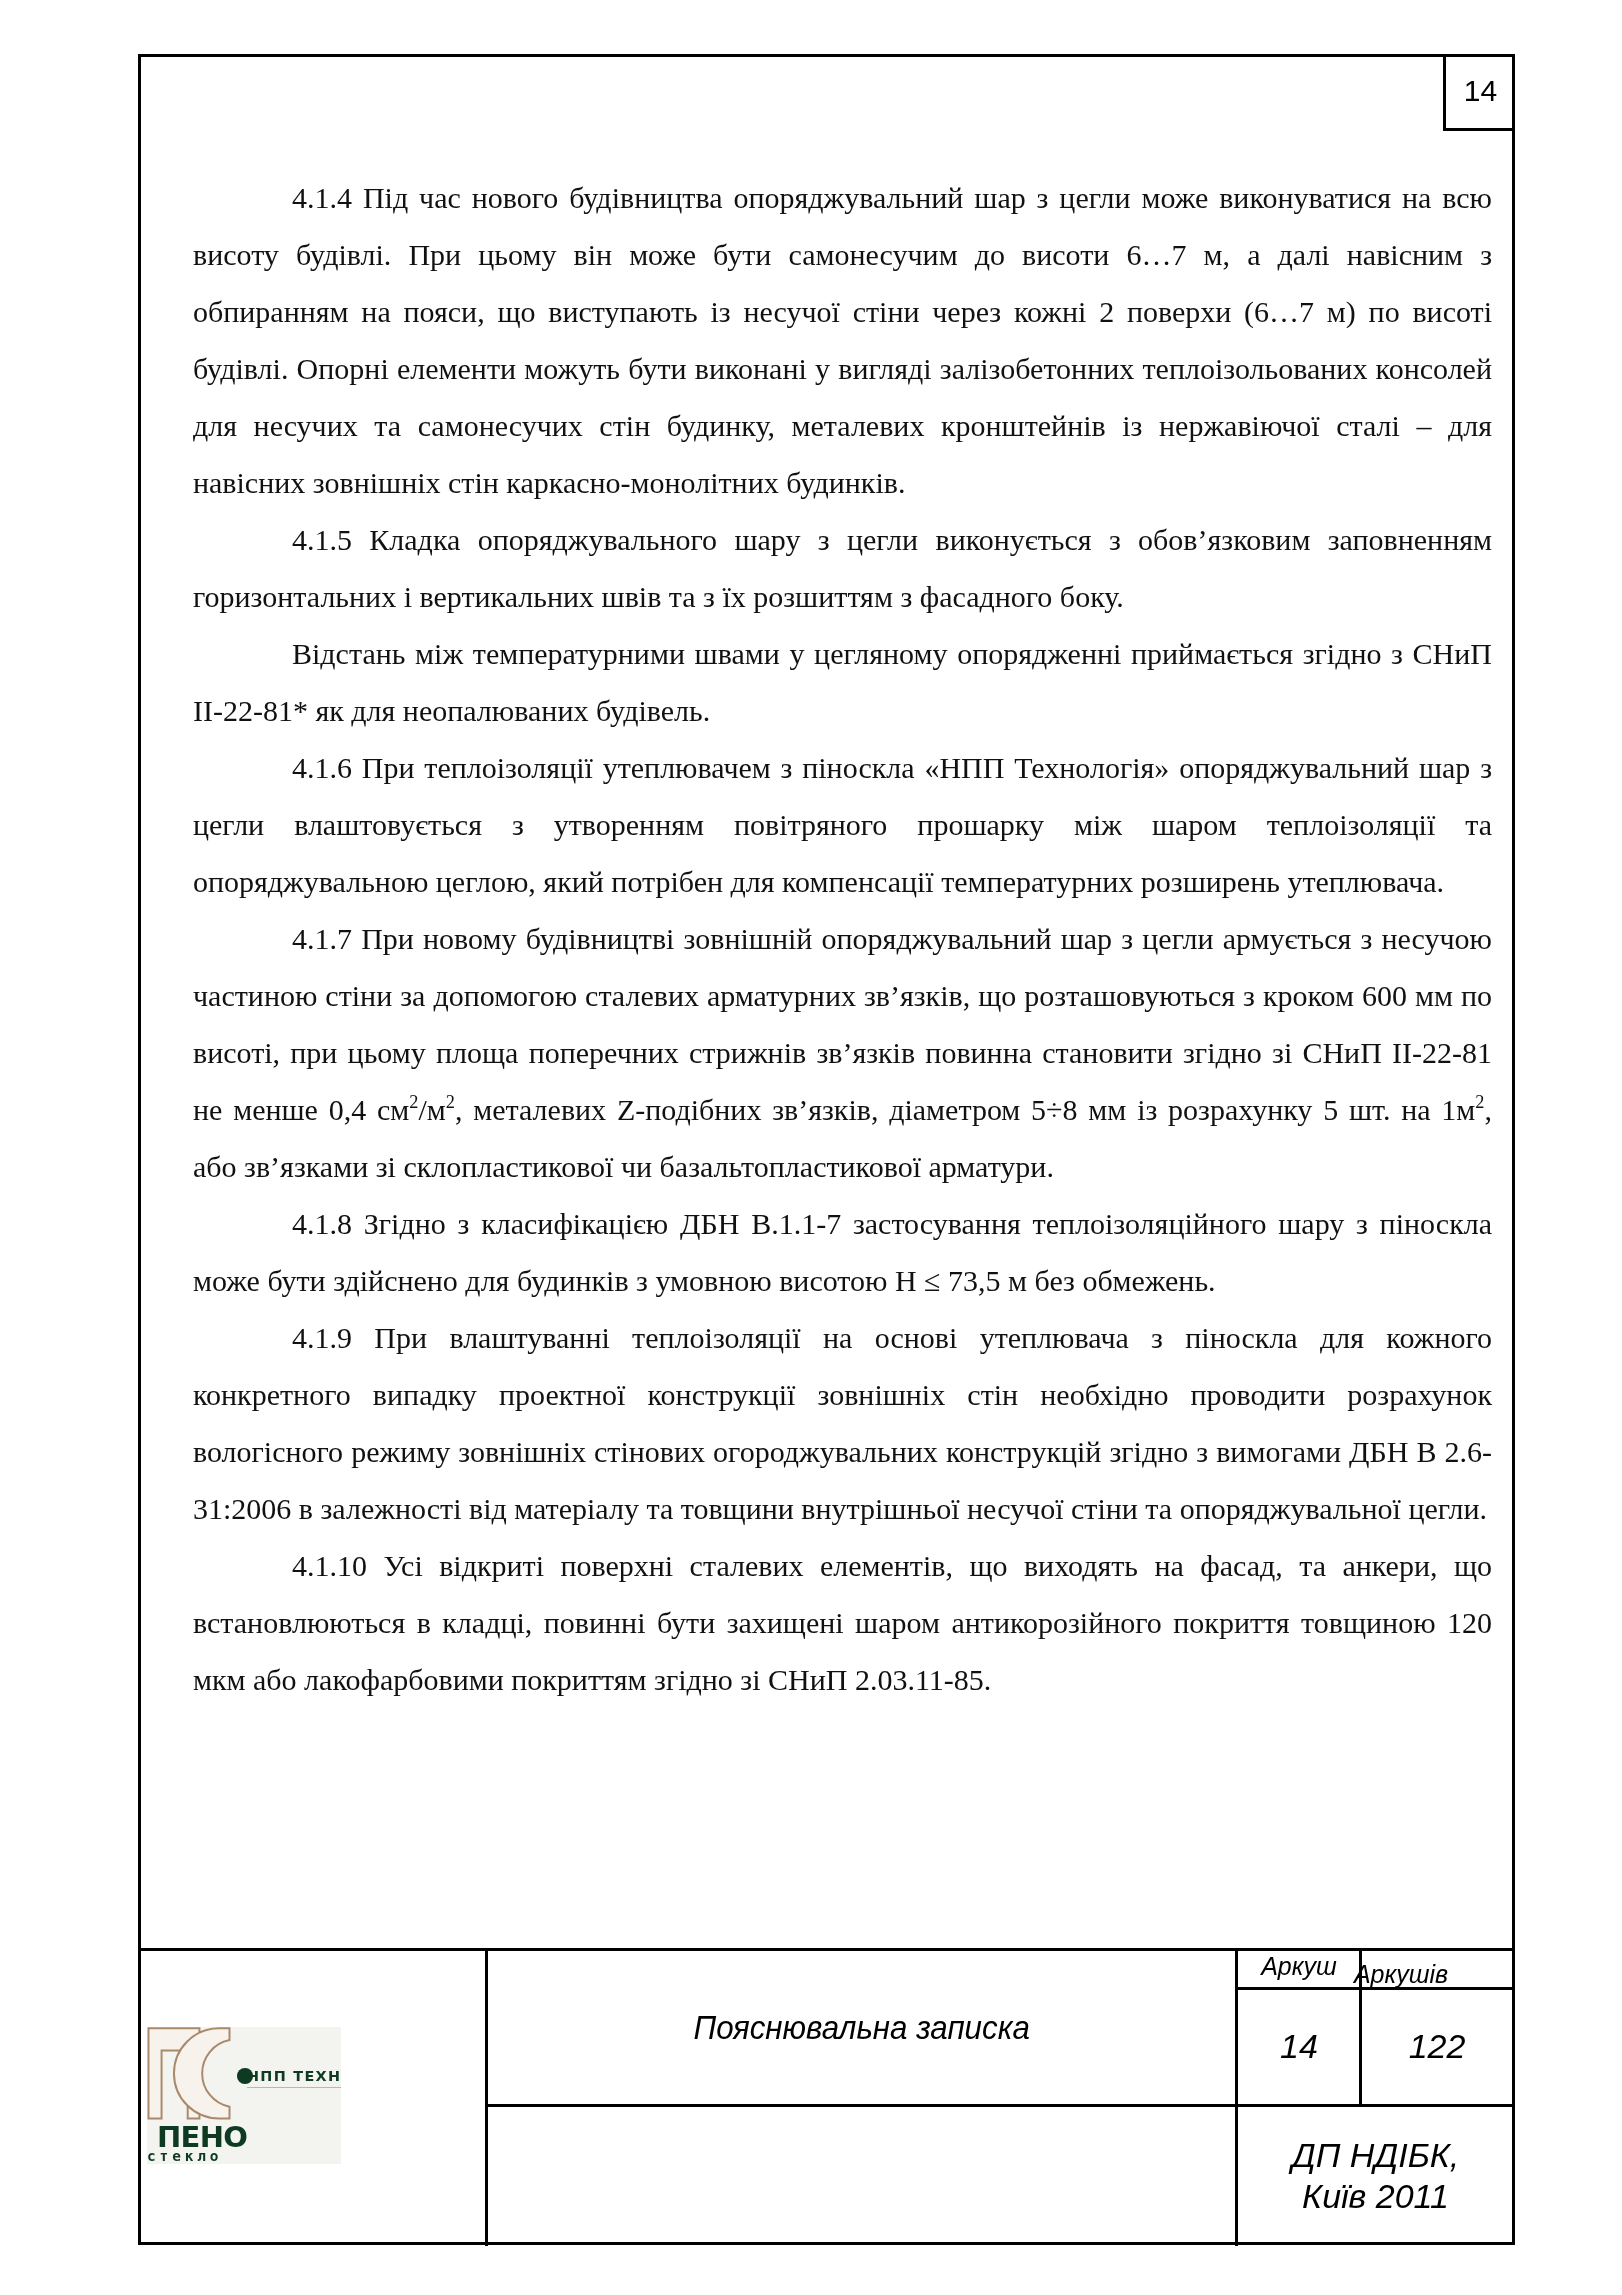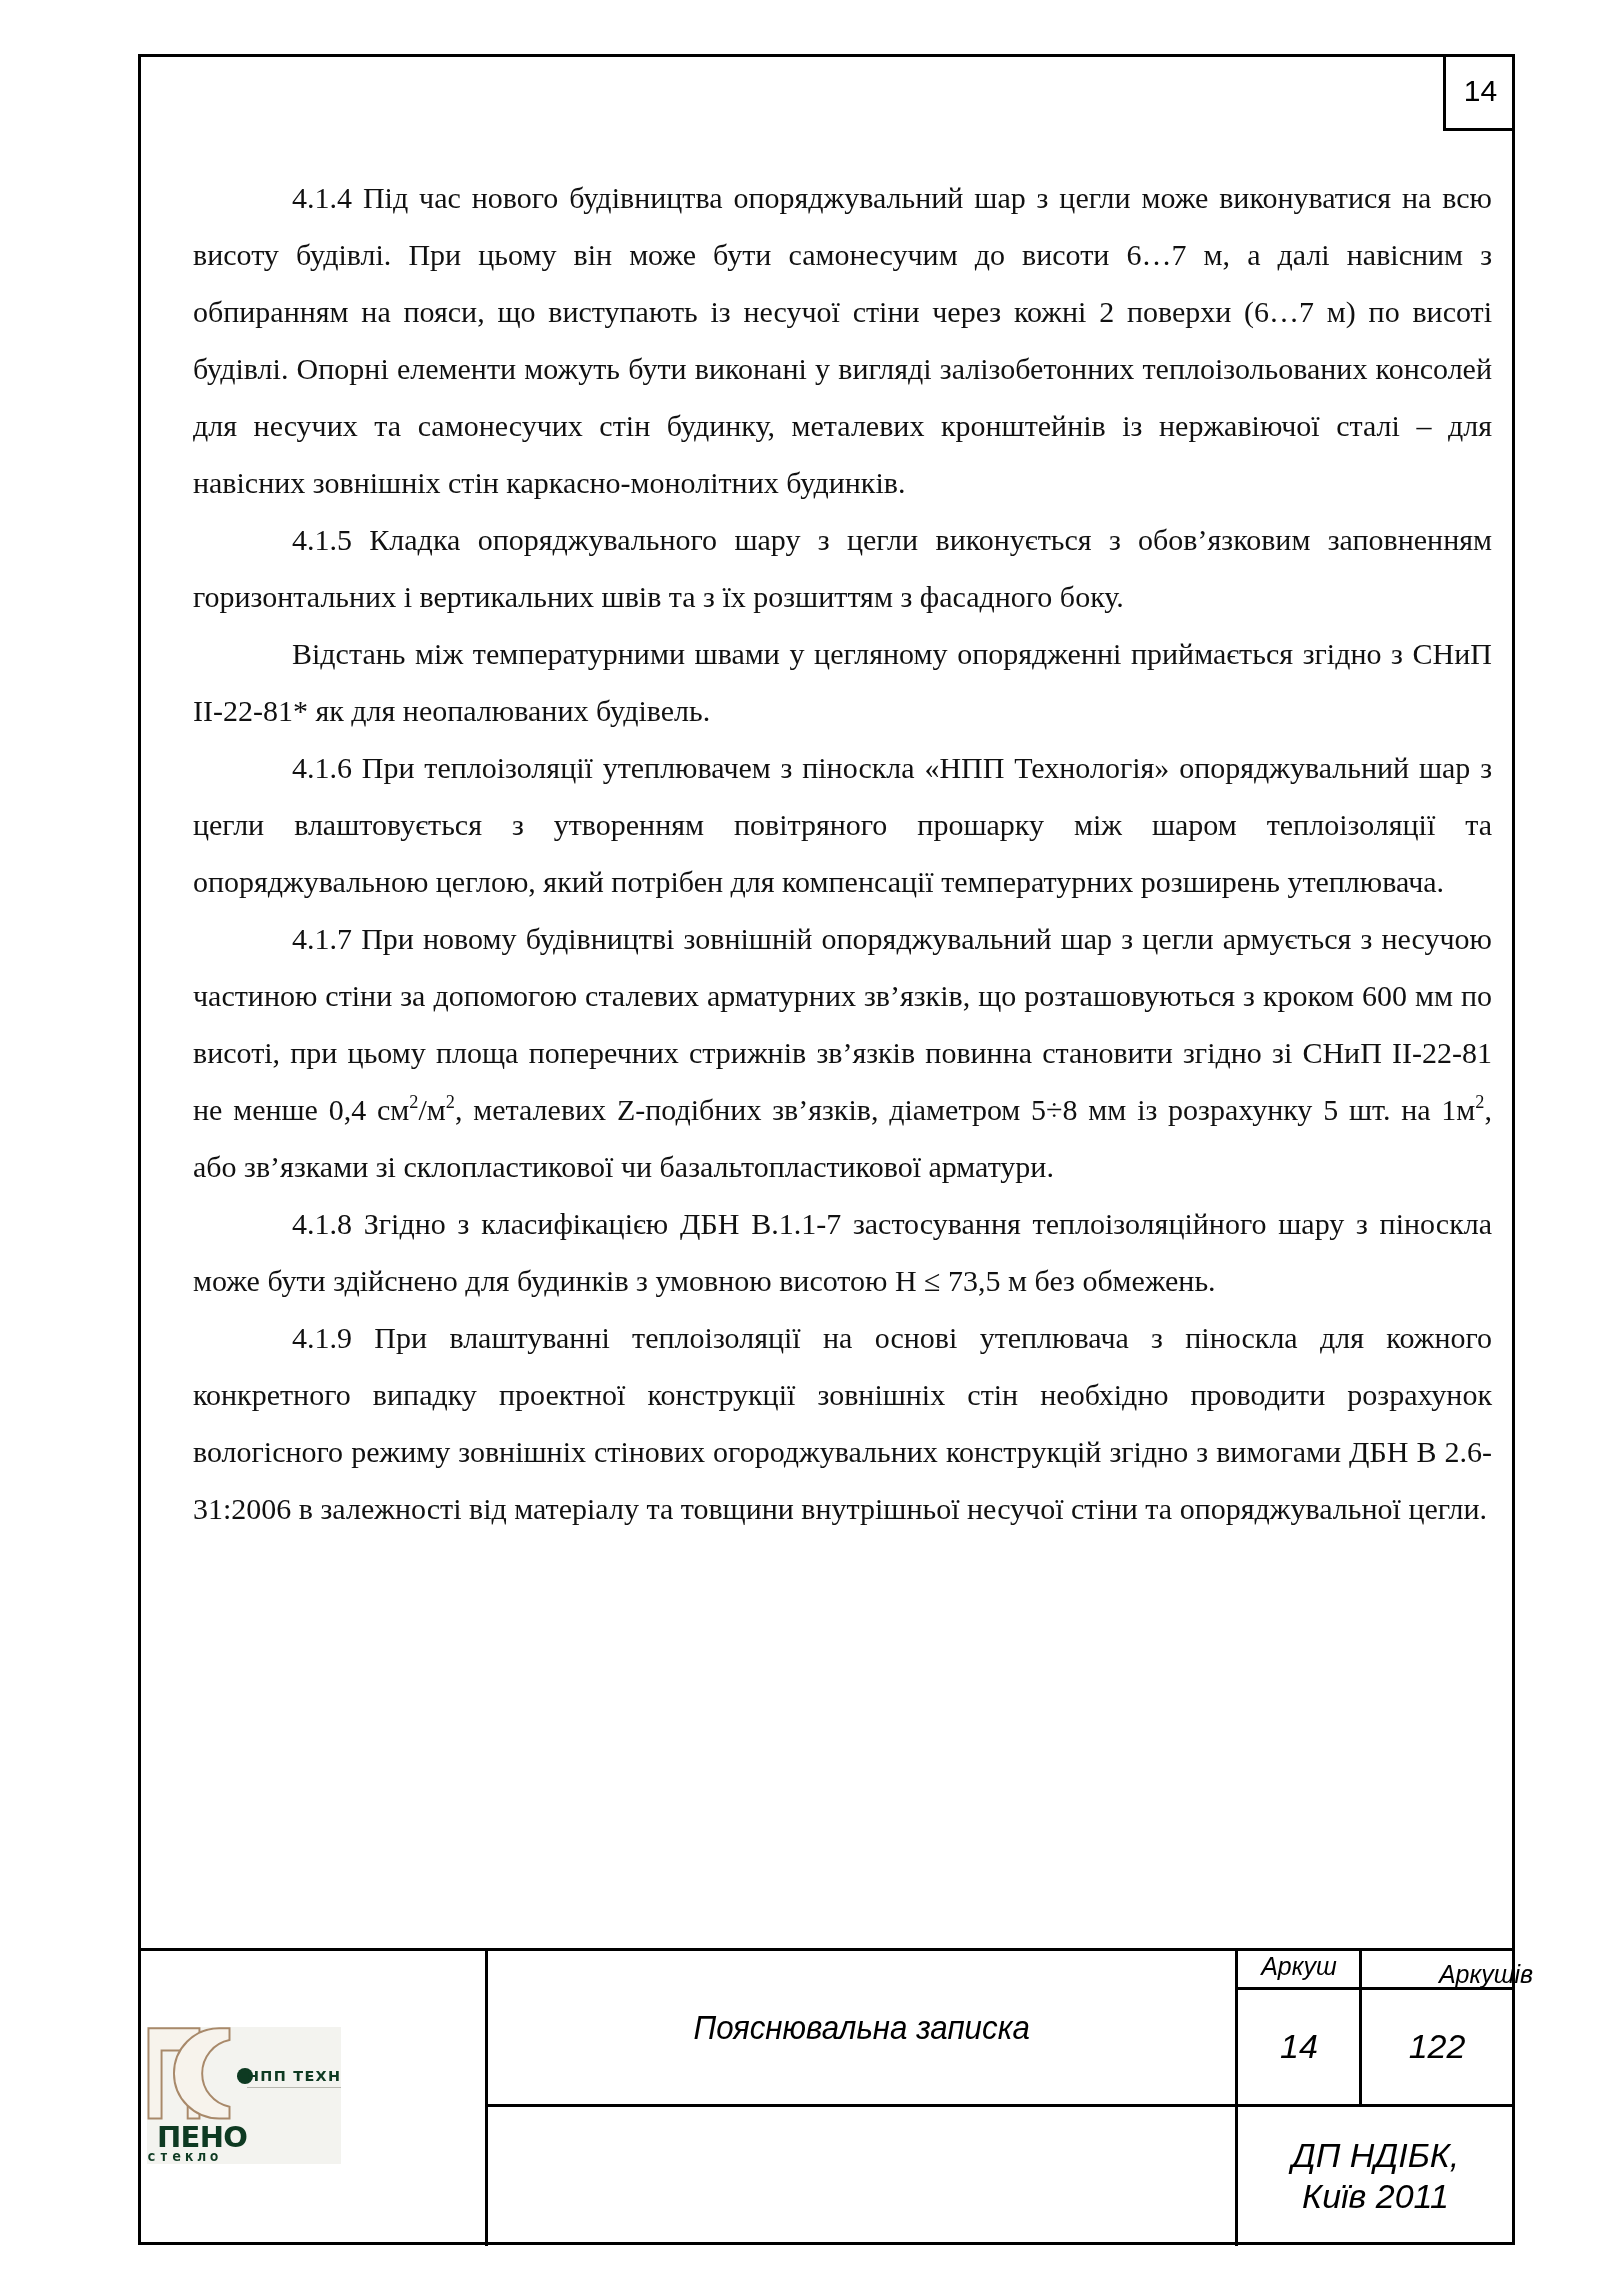--- a/index.html
+++ b/index.html
@@ -46,36 +46,37 @@
 </div>
 
 <div class="body-text">
   <p>4.1.4 Під час нового будівництва опоряджувальний шар з цегли може виконуватися на всю висоту будівлі. При цьому він може бути самонесучим до висоти 6…7 м, а далі навісним з обпиранням на пояси, що виступають із несучої стіни через кожні 2 поверхи (6…7 м) по висоті будівлі. Опорні елементи можуть бути виконані у вигляді залізобетонних теплоізольованих консолей для несучих та самонесучих стін будинку, металевих кронштейнів із нержавіючої сталі – для навісних зовнішніх стін каркасно-монолітних будинків.</p>
   <p>4.1.5 Кладка опоряджувального шару з цегли виконується з обов’язковим заповненням горизонтальних і вертикальних швів та з їх розшиттям з фасадного боку.</p>
   <p>Відстань між температурними швами у цегляному опорядженні приймається згідно з СНиП ІІ-22-81* як для неопалюваних будівель.</p>
   <p>4.1.6 При теплоізоляції утеплювачем з піноскла «НПП Технологія» опоряджувальний шар з цегли влаштовується з утворенням повітряного прошарку між шаром теплоізоляції та опоряджувальною цеглою, який потрібен для компенсації температурних розширень утеплювача.</p>
   <p><span>4.1.7 При новому будівництві зовнішній опоряджувальний шар з цегли армується з несучою частиною стіни за допомогою сталевих арматурних зв’язків, що розташовуються з кроком 600 мм по висоті, при цьому площа поперечних стрижнів зв’язків повинна становити згідно зі СНиП ІІ-22-81 не менше 0,4 см</span><sup>2</sup><span>/м</span><sup>2</sup><span>, металевих Z-подібних зв’язків, діаметром 5÷8 мм із розрахунку 5 шт. на 1м</span><sup>2</sup><span>, або зв’язками зі склопластикової чи базальтопластикової арматури.</span></p>
   <p>4.1.8 Згідно з класифікацією ДБН В.1.1-7 застосування теплоізоляційного шару з піноскла може бути здійснено для будинків з умовною висотою Н ≤ 73,5 м без обмежень.</p>
   <p>4.1.9 При влаштуванні теплоізоляції на основі утеплювача з піноскла для кожного конкретного випадку проектної конструкції зовнішніх стін необхідно проводити розрахунок вологісного режиму зовнішніх стінових огороджувальних конструкцій згідно з вимогами ДБН В 2.6-31:2006 в залежності від матеріалу та товщини внутрішньої несучої стіни та опоряджувальної цегли.</p>
+  <p>4.1.10 Усі відкриті поверхні сталевих елементів, що виходять на фасад, та анкери, що встановлюються в кладці, повинні бути захищені шаром антикорозійного покриття товщиною 120 мкм або лакофарбовими покриттям згідно зі СНиП 2.03.11-85.</p>
 </div>
 
 <div class="hline" style="left:138px; top:1948px; width:1377px;"></div>
 <div class="vline" style="left:485px; top:1948px; height:298px;"></div>
 <div class="vline" style="left:1235px; top:1948px; height:298px;"></div>
 <div class="hline" style="left:485px; top:2104px; width:1030px;"></div>
 <div class="hline" style="left:1235px; top:1987px; width:279px; height:2.6px;"></div>
 <div class="vline" style="left:1359px; top:1948px; height:158px; width:2.6px;"></div>
 
 <div class="cell" style="left:488px; top:1951px; width:747px; height:153px; font-size:34px;border-radius:32px;">
   <span style="transform:scaleX(0.92); display:inline-block;">Пояснювальна записка</span>
 </div>
 <div class="cell" style="left:1239px; top:1951px; width:120px; height:31px; font-size:25px;">
   <span>Аркуш</span>
 </div>
-<div class="cell" style="left:1411px; top:1951px; width:150px; height:47px; font-size:25px;">
+<div class="cell" style="left:1326px; top:1951px; width:150px; height:47px; font-size:25px;">
   <span>Аркушів</span>
 </div>
 <div class="cell" style="left:1239px; top:1989px; width:120px; height:115px; font-size:34px;">
   <span>14</span>
 </div>
 <div class="cell" style="left:1362px; top:1989px; width:150px; height:115px; font-size:34px;">
   <span>122</span>
 </div>
 <div class="cell" style="left:1239px; top:2108px; width:273px; height:135px; font-size:34px; flex-direction:column; line-height:41px;text-align:center;">
   <span>ДП НДІБК,</span>

